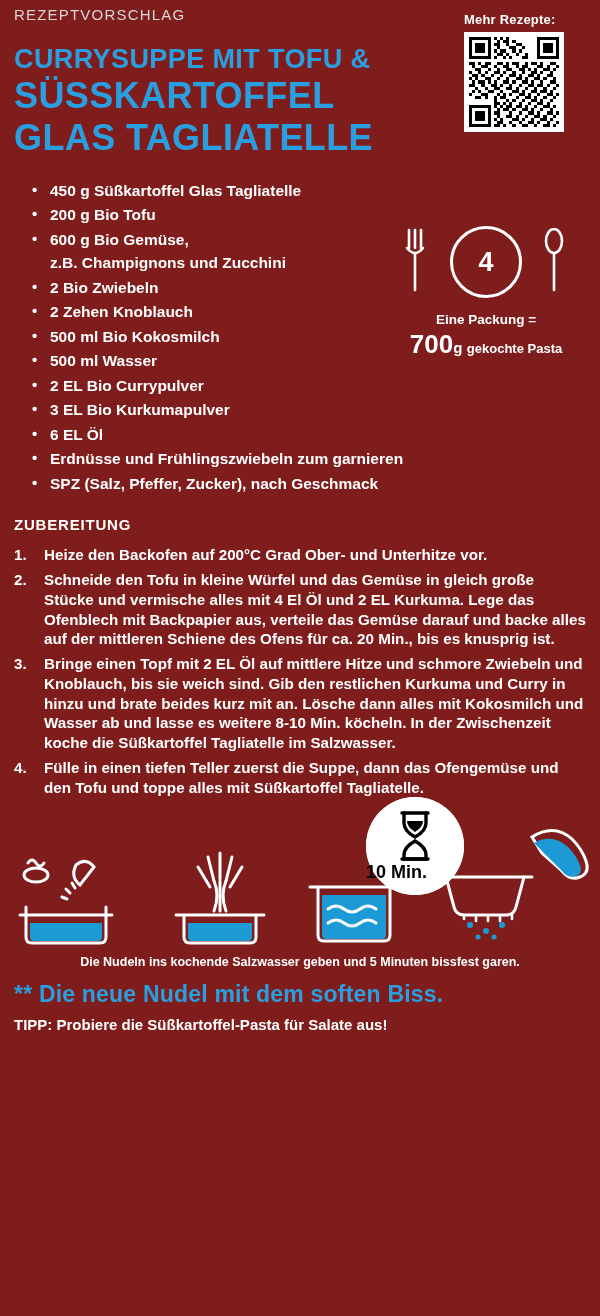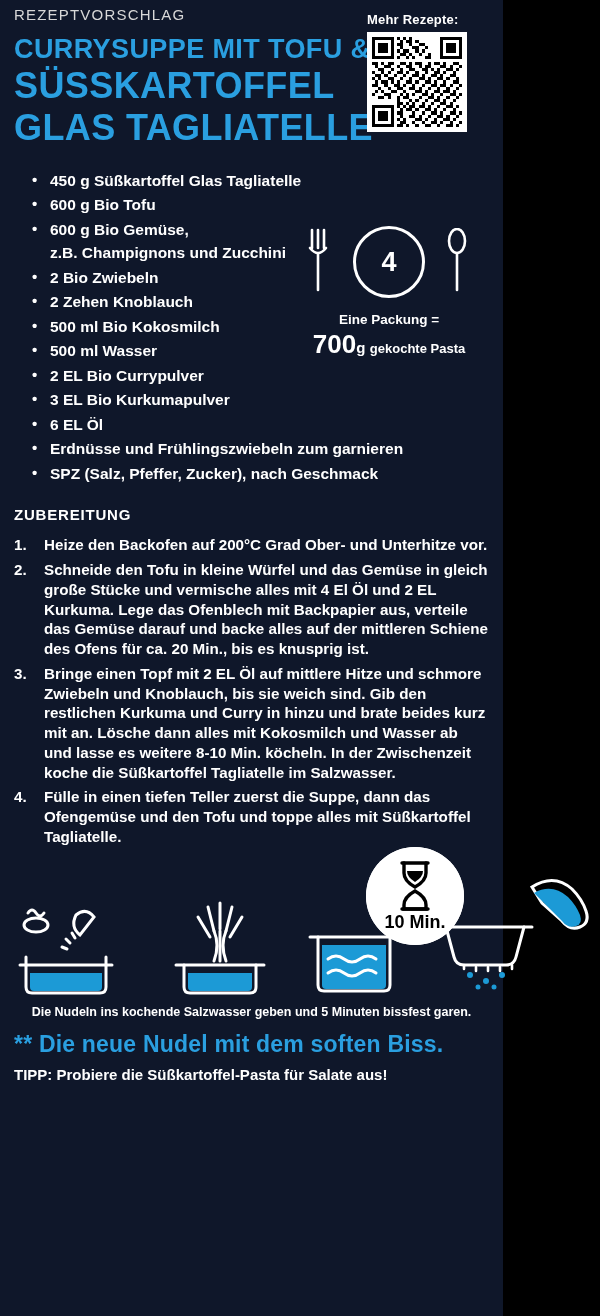--- a/index.html
+++ b/index.html
@@ -6,35 +6,35 @@
   html, body {
     margin: 0; padding: 0;
     background: #000;
     width: 600px; height: 1316px;
     font-family: "Liberation Sans", sans-serif;
     color: #ffffff;
     overflow: hidden;
   }
   .page {
     position: relative;
-    width: 503px; height: 1316px;
-    background: #0f172a;
+    width: 600px; height: 1316px;
+    background: #7f1d1d;
     padding: 0 14px;
   }
   
   .kicker {
     font-size: 15px;
     letter-spacing: 1.2px;
     color: #d8d8d8;
     font-weight: 400;
     padding-top: 6px;
     text-transform: uppercase;
   }
   .title-block {
-    margin-top: 12px;
+    margin-top: 22px;
     color: #2a9fe0;
     font-weight: bold;
     line-height: 1.05;
     letter-spacing: 0.4px;
   }
   .title-l1 { font-size: 27px; }
   .title-l2 { font-size: 36px; margin-top: 4px;}
   .title-l3 { font-size: 36px; margin-top: 4px;}
 
   
@@ -166,21 +166,21 @@
   .ico2 { left: 150px; }
   .ico3 { left: 290px; }
   .ico4 { left: 420px; }
   .timer-badge {
     position: absolute;
     left: 352px; bottom: 58px;
     width: 98px; height: 98px;
     background: #fff;
     border-radius: 50%;
     color: #000;
-    text-align: center;
+    text-align: left;
   }
   .timer-badge .t-text {
     position: absolute;
     bottom: 12px; left: 0; right: 0;
     font-size: 18px;
     font-weight: bold;
     color: #000;
   }
 
   
@@ -441,21 +441,21 @@
             <rect x="21" y="28" width="1" height="1"></rect>
             <rect x="24" y="28" width="2" height="1"></rect>
             <rect x="27" y="28" width="1" height="1"></rect>
         </g>
       </svg>
     </div>
   </div>
 
   <ul class="ingredients">
     <li>450 g Süßkartoffel Glas Tagliatelle</li>
-    <li>600 g Bio Tofu</li>
+    <li>200 g Bio Tofu</li>
     <li>
       <span>600 g Bio Gemüse,</span>
       <span class="sub">z.B. Champignons und Zucchini</span>
     </li>
     <li>2 Bio Zwiebeln</li>
     <li>2 Zehen Knoblauch</li>
     <li>500 ml Bio Kokosmilch</li>
     <li>500 ml Wasser</li>
     <li>2 EL Bio Currypulver</li>
     <li>3 EL Bio Kurkumapulver</li>

